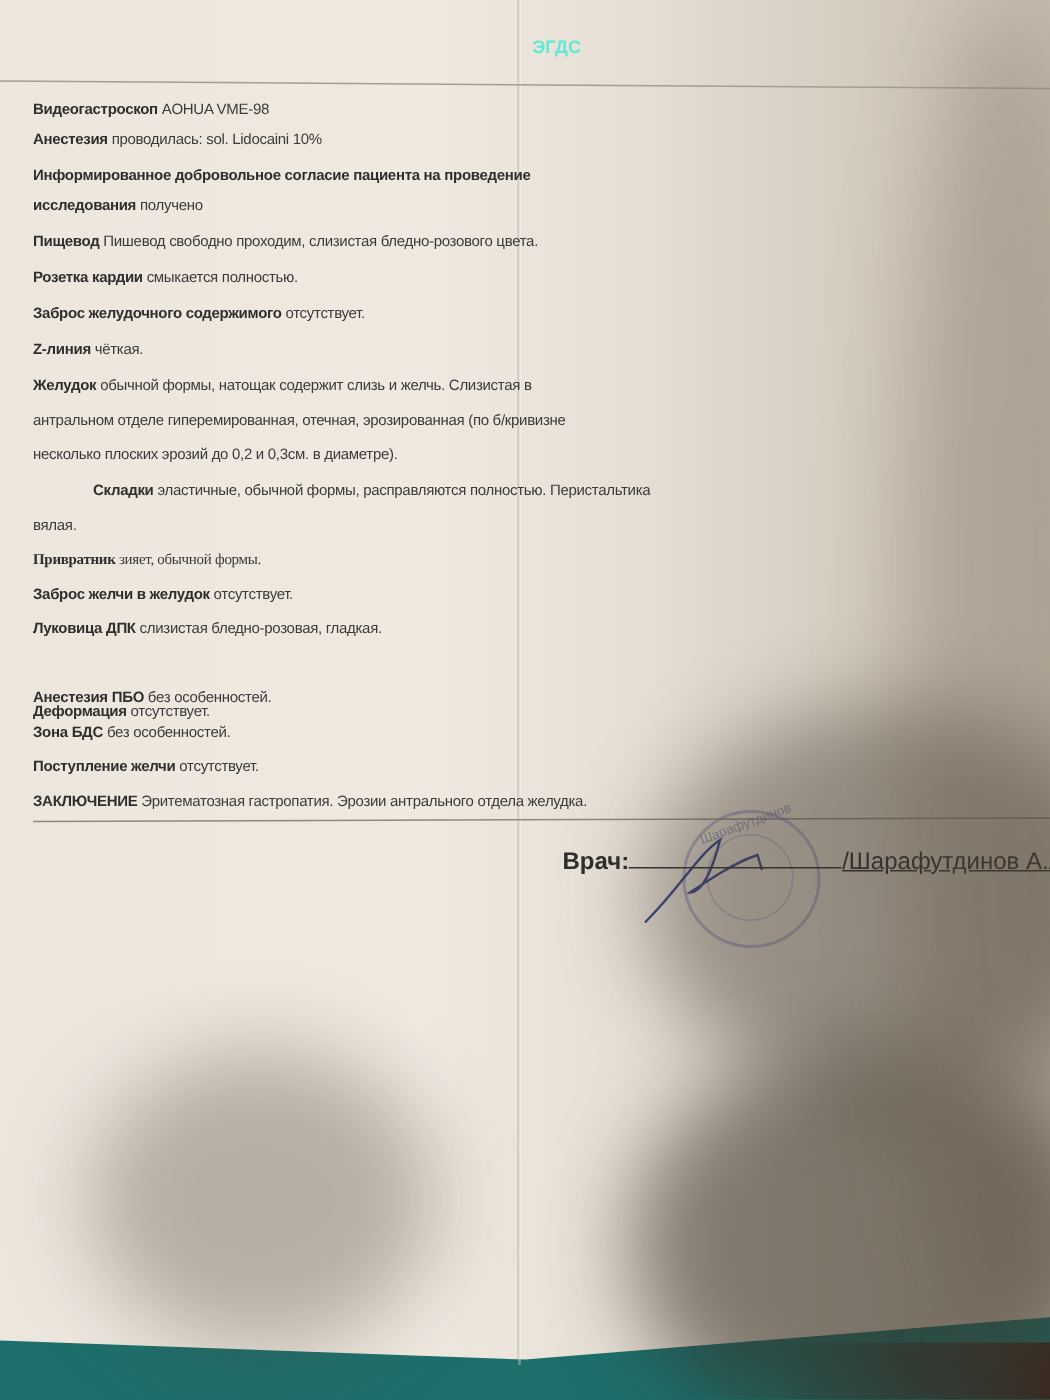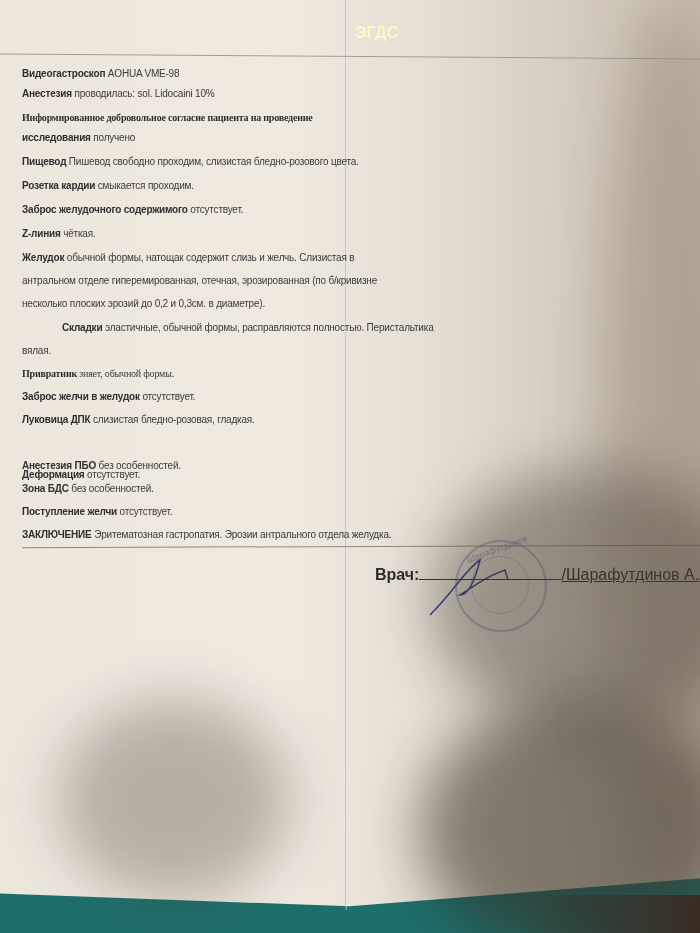--- a/index.html
+++ b/index.html
@@ -23,22 +23,22 @@
     }
     .s1 { left: 430px; top: 470px; width: 330px; height: 260px; }
     .s2 { left: 420px; top: 700px; width: 320px; height: 260px; background: rgba(55,45,35,.55); }
     .s3 { left: 60px;  top: 700px; width: 230px; height: 200px; background: rgba(80,68,56,.35); }
     .s4 { left: 600px; top: 0; width: 140px; height: 900px; background: rgba(90,78,64,.25); }
     .floor-right {
       position: absolute; left: 520px; top: 895px; width: 180px; height: 40px;
       background: linear-gradient(90deg, #1d6f6c, #3b2a22);
     }
     .title {
-      position: absolute; left: 355px; top: 24px; font-size: 16px; font-weight: bold;
-      color: #fef9c3;
+      position: absolute; left: 355px; top: 24px; font-size: 12px; font-weight: bold;
+      color: #5eead4;
     }
     .rule-top { position: absolute; left: 0; top: 56px; width: 700px; height: 1px; background: #a49d94; transform: rotate(0.4deg); }
     .rule-bottom { position: absolute; left: 22px; top: 546px; width: 680px; height: 1px; background: #8f887f; transform: rotate(-0.2deg); }
     .line {
       position: absolute; left: 22px; font-size: 10px; line-height: 19px;
       white-space: nowrap; color: #3b3b3b; letter-spacing: -0.2px;
     }
     .line b { font-weight: bold; color: #2f2f2f; }
     .signature-block { position: absolute; left: 375px; top: 566px; font-size: 16px; color: #2e2e2e; white-space: nowrap; }
     .sig-label { font-weight: bold; }
@@ -64,24 +64,24 @@
 <div class="paper"></div>
 <div class="fold"></div>
 <div class="floor-right"></div>
 
 <div class="title">ЭГДС</div>
 <div class="rule-top"></div>
 
 <div id="lines">
     <div class="line" style="top: 64px;"><b>Видеогастроскоп</b><span> AOHUA VME-98</span></div>
     <div class="line" style="top: 84px;"><b>Анестезия</b><span> проводилась: sol. Lidocaini 10%</span></div>
-    <div class="line" style="top: 108px; font-family: Liberation Serif, serif;"><b>Информированное добровольное согласие пациента на проведение</b><span></span></div>
+    <div class="line" style="top: 108px;"><b>Информированное добровольное согласие пациента на проведение</b><span></span></div>
     <div class="line" style="top: 128px;"><b>исследования</b><span> получено</span></div>
     <div class="line" style="top: 152px;"><b>Пищевод</b><span> Пишевод свободно проходим, слизистая бледно-розового цвета.</span></div>
-    <div class="line" style="top: 176px;"><b>Розетка кардии</b><span> смыкается проходим.</span></div>
+    <div class="line" style="top: 176px;"><b>Розетка кардии</b><span> смыкается полностью.</span></div>
     <div class="line" style="top: 200px;"><b>Заброс желудочного содержимого</b><span> отсутствует.</span></div>
     <div class="line" style="top: 224px;"><b>Z-линия</b><span> чёткая.</span></div>
     <div class="line" style="top: 248px;"><b>Желудок</b><span> обычной формы, натощак содержит слизь и желчь. Слизистая в</span></div>
     <div class="line" style="top: 271px; text-align: right;"><b></b><span>антральном отделе гиперемированная, отечная, эрозированная (по б/кривизне</span></div>
     <div class="line" style="top: 294px;"><b></b><span>несколько плоских эрозий до 0,2 и 0,3см. в диаметре).</span></div>
     <div class="line" style="top: 318px; margin-left: 40px;"><b>Складки</b><span> эластичные, обычной формы, расправляются полностью. Перистальтика</span></div>
     <div class="line" style="top: 341px; text-align: right;"><b></b><span>вялая.</span></div>
     <div class="line" style="top: 364px; font-family: Liberation Serif, serif;"><b>Привратник</b><span> зияет, обычной формы.</span></div>
     <div class="line" style="top: 387px;"><b>Заброс желчи в желудок</b><span> отсутствует.</span></div>
     <div class="line" style="top: 410px;"><b>Луковица ДПК</b><span> слизистая бледно-розовая, гладкая.</span></div>

